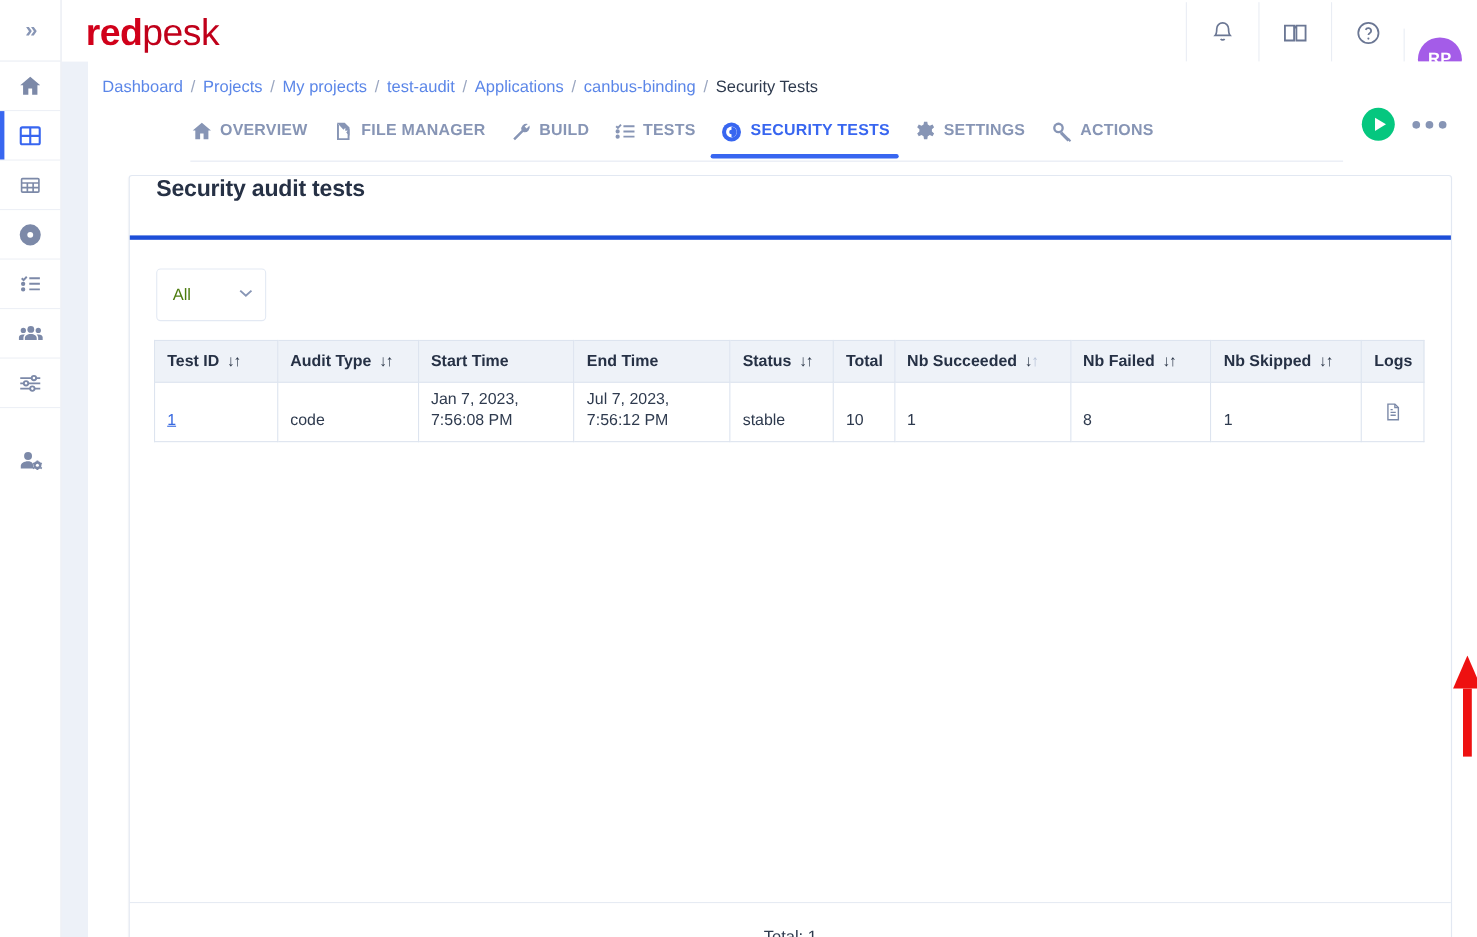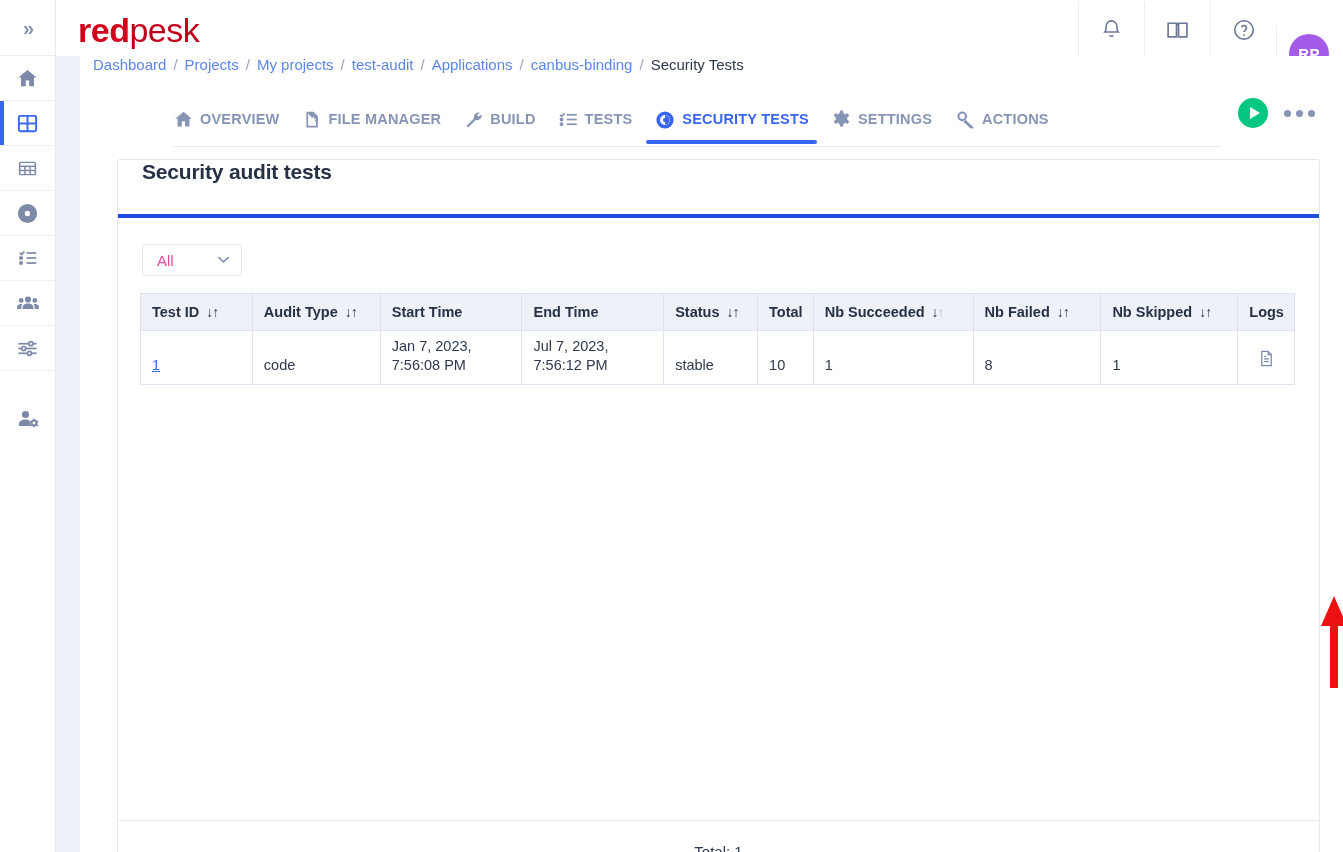--- a/index.html
+++ b/index.html
@@ -82,21 +82,21 @@
     background:#ffffff;
   }
   .leftstrip {
     position:absolute; left:0; top:0; width:24px; bottom:0;
     background:#edf1f8;
   }
 
   
   .breadcrumb {
     position:absolute; left:24px; top:0; right:0; height:32px;
-    display:flex; align-items:flex-start;
+    display:flex; align-items:flex-end;
     padding-left: 13px;
     font-size:15px;
     background: #ffffff;
   }
   .crumb { color:#5b86e8; text-decoration:none; white-space:nowrap; }
   .crumb-sep { color:#9aa6c0; margin:0 7px; }
   .crumb-current { color:#2e3a4e; }
 
   
   .tabrow {
@@ -163,26 +163,26 @@
   .card-foot {
     position:absolute; left:0; right:0; bottom:0; height:62px;
     border-top:1px solid #e6ebf3;
     display:flex; align-items:center; justify-content:center;
     font-size:15px; color:#2e3a4e;
   }
 
   
   .filterbar { padding: 26px 0 0 24px; }
   .select {
-    width:100px; height:32px;
+    width:100px; height:48px;
     border:1px solid #e3e9f3; border-radius:4px;
     background:#fff;
     display:flex; align-items:center;
     padding: 0 11px 0 14px;
-    font-size:15px; color:#ec4899;
+    font-size:15px; color:#4d7c0f;
   }
   .select .sv { flex:1; }
   .select .chev { color:#8795b5; font-size:11px; }
 
   
   .tablewrap { padding: 17px 22px 8px 22px; }
   table.audit {
     width: 1155px;
     border-collapse: collapse;
     font-size:14.5px;

